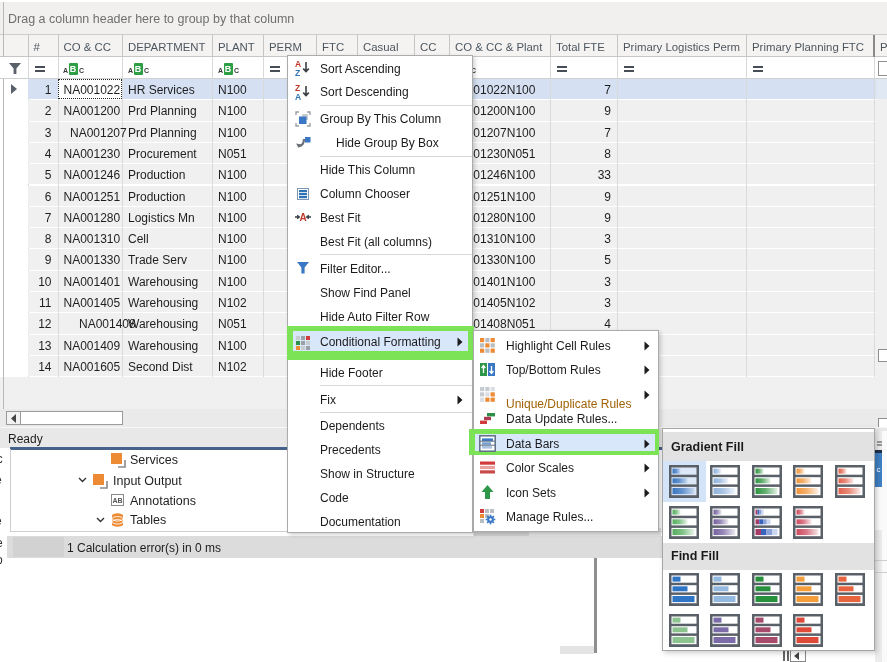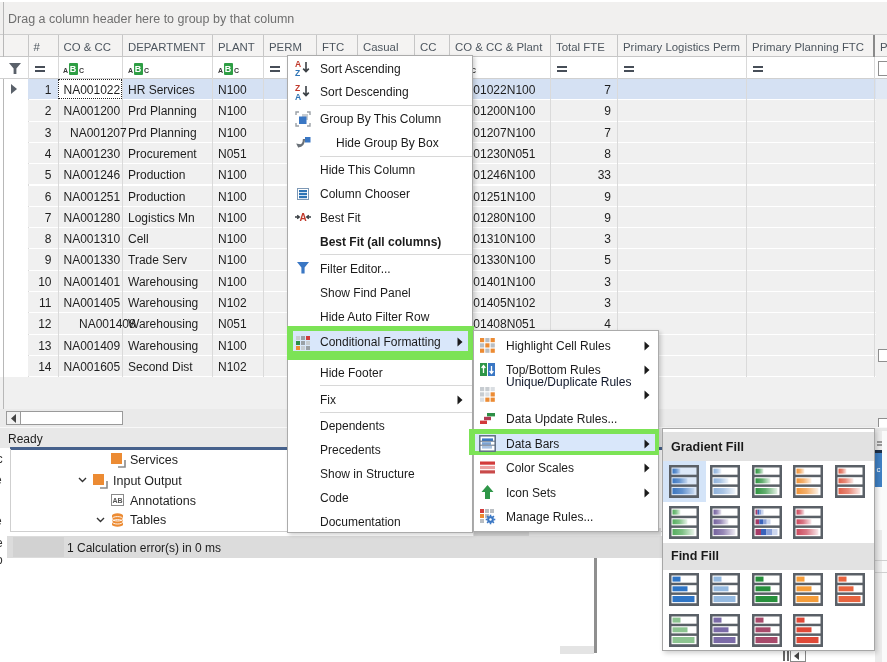--- a/index.html
+++ b/index.html
@@ -468,21 +468,21 @@
     <rect x="4" y="4" width="8" height="2.2" fill="#2e74b5"></rect>
     <rect x="4" y="7" width="8" height="2.2" fill="#2e74b5"></rect>
     <rect x="4" y="10" width="8" height="2.2" fill="#2e74b5"></rect>
   </svg>
 <div class="t" style="left:320px;top:210.90000000000003px;color:#1b1b1b;">Best Fit</div>
 <svg class="a" style="left:295px;top:209.40000000000003px" width="16" height="16" viewBox="0 0 16 16">
     <text x="4.5" y="12" font-family="Liberation Sans" font-size="10" font-weight="bold" fill="#c0392b">A</text>
     <path d="M0 8 L4 8 M2.2 6.2 L4.4 8 L2.2 9.8" stroke="#3b4045" stroke-width="1.3" fill="none"></path>
     <path d="M16 8 L12 8 M13.8 6.2 L11.6 8 L13.8 9.8" stroke="#3b4045" stroke-width="1.3" fill="none"></path>
   </svg>
-<div class="t" style="left:320px;top:234.80000000000004px;color:#1b1b1b;font-weight:bold;">Best Fit (all columns)</div>
+<div class="t" style="left:320px;top:234.80000000000004px;color:#1b1b1b;">Best Fit (all columns)</div>
 <div class="a" style="left:320px;top:254.20000000000005px;width:152px;height:1px;background:#d8d8d8;"></div>
 <div class="t" style="left:320px;top:261.70000000000005px;color:#1b1b1b;">Filter Editor...</div>
 <svg class="a" style="left:295px;top:260.20000000000005px" width="16" height="16" viewBox="0 0 16 16">
     <path d="M2 2 L14 2 L9.6 7.5 L9.6 13.5 L6.4 13.5 L6.4 7.5 Z" fill="#3a77c4"></path>
   </svg>
 <div class="t" style="left:320px;top:285.6px;color:#1b1b1b;">Show Find Panel</div>
 <div class="t" style="left:320px;top:309.5px;color:#1b1b1b;">Hide Auto Filter Row</div>
 <div class="a" style="left:287px;top:325.7px;width:187px;height:34.6px;background:#7ce356;"></div>
 <div class="a" style="left:293px;top:331.09999999999997px;width:175px;height:20.200000000000003px;background:#d9e7fa;"></div>
 <svg class="a" style="left:295px;top:334.9px" width="16" height="16" viewBox="0 0 16 16">
@@ -531,21 +531,21 @@
 <div class="t" style="left:506px;top:363.0px;color:#1b1b1b;">Top/Bottom Rules</div>
 <svg class="a" style="left:479px;top:361.0px" width="17" height="17" viewBox="0 0 17 17">
     <rect x="1" y="2" width="7" height="13" fill="#2e9648"></rect>
     <path d="M4.5 12 L4.5 5 M2.6 7 L4.5 4.6 L6.4 7" stroke="#fff" stroke-width="1.3" fill="none"></path>
     <rect x="9" y="2" width="7" height="13" fill="#3a77c4"></rect>
     <path d="M12.5 5 L12.5 12 M10.6 10 L12.5 12.4 L14.4 10" stroke="#fff" stroke-width="1.3" fill="none"></path>
   </svg>
 <svg class="a" style="left:644px;top:365.0px" width="6" height="10" viewBox="0 0 6 10">
     <path d="M0.5 0.5 L5.5 5 L0.5 9.5 Z" fill="#1b1b1b"></path>
   </svg>
-<div class="t" style="left:506px;top:375px;color:#0f172a;text-align:center;">Unique/Duplicate Rules</div>
+<div class="t" style="left:506px;top:397px;color:#a16207;text-align:center;">Unique/Duplicate Rules</div>
 <svg class="a" style="left:479px;top:385.5px" width="17" height="17" viewBox="0 0 17 17">
     <rect x="1.0" y="1.0" width="4.2" height="4.2" fill="#c7ccd1"></rect>
     <rect x="6.3" y="1.0" width="4.2" height="4.2" fill="#c7ccd1"></rect>
     <rect x="11.6" y="1.0" width="4.2" height="4.2" fill="#dadee2"></rect>
     <rect x="1.0" y="6.3" width="4.2" height="4.2" fill="#c7ccd1"></rect>
     <rect x="6.3" y="6.3" width="4.2" height="4.2" fill="#dadee2"></rect>
     <rect x="11.6" y="6.3" width="4.2" height="4.2" fill="#ec8b33"></rect>
     <rect x="1.0" y="11.6" width="4.2" height="4.2" fill="#dadee2"></rect>
     <rect x="6.3" y="11.6" width="4.2" height="4.2" fill="#ec8b33"></rect>
     <rect x="11.6" y="11.6" width="4.2" height="4.2" fill="#ec8b33"></rect>

